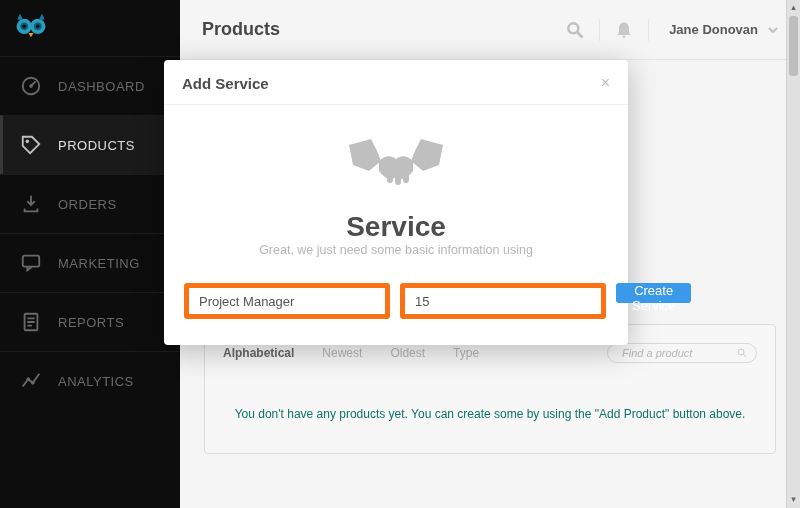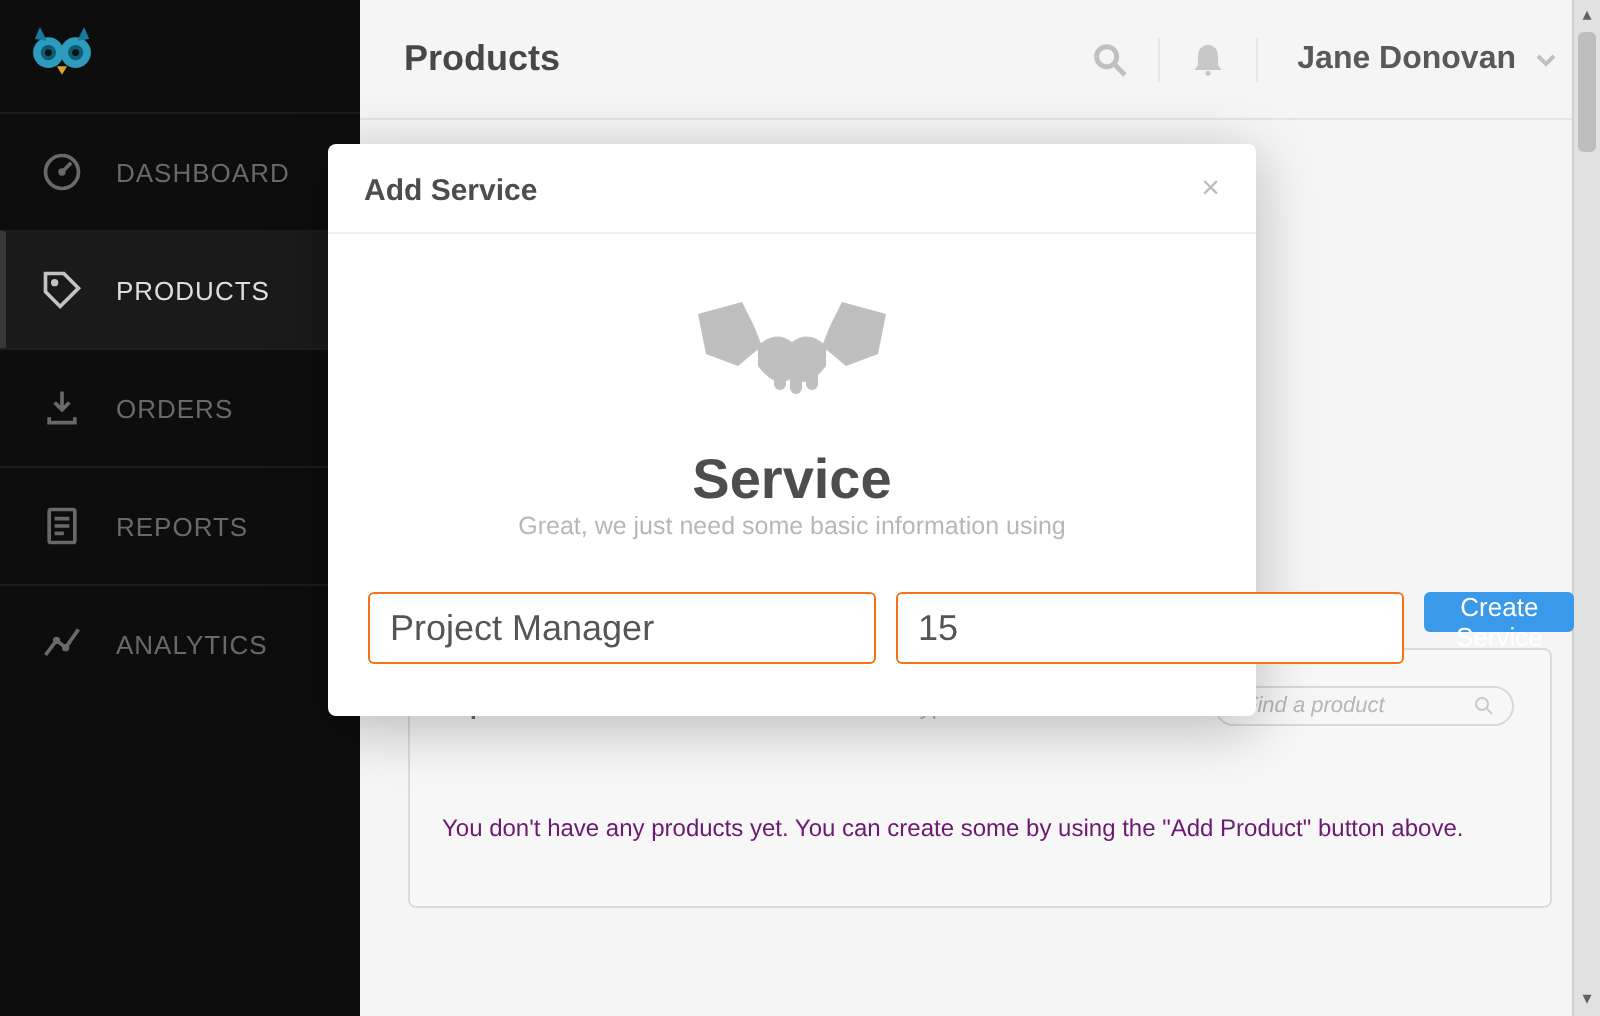--- a/index.html
+++ b/index.html
@@ -15,49 +15,49 @@
   .nav-item.active { background:#1b1b1b; color:#e5e5e5; border-left:3px solid #3a3a3a; padding-left:17px; }
   .nav-item svg { width:22px; height:22px; flex:none; fill:#6d6d6d; stroke:#6d6d6d; }
   .nav-item.active svg { fill:#c9c9c9; stroke:#c9c9c9; }
 
   
   .main { flex:1; background:#fdfdfd; display:flex; flex-direction:column; position:relative; }
   .topbar { height:60px; display:flex; align-items:center; padding:0 22px; border-bottom:1px solid #ececec; }
   .page-title { font-size:18px; font-weight:bold; color:#4a4a4a; }
   .topbar-spacer { flex:1; }
   .topbar-icon { width:20px; height:20px; margin:0 14px; color:#c7c7c7; }
-  .topbar-user { font-size:16px; color:#5c5c5c; font-weight:600; display:flex; align-items:center; gap:10px; margin-left:20px; }
+  .topbar-user { font-size:13px; color:#5c5c5c; font-weight:600; display:flex; align-items:center; gap:10px; margin-left:20px; }
 
   .content { padding:24px; flex:1; overflow:hidden; }
   .panel { border:1px solid #e3e3e3; border-radius:4px; padding:12px 16px 18px; background:#fff; }
   .panel-tabs { display:flex; align-items:center; gap:28px; font-size:12px; color:#bdbdbd; padding:6px 2px 14px; }
   .panel-tabs .tab { cursor:pointer; }
   .panel-tabs .tab.active { color:#6c6c6c; font-weight:bold; }
   .panel-search { margin-left:auto; border:1px solid #e0e0e0; border-radius:14px; padding:3px 30px 3px 14px; font-size:11px; color:#bdbdbd; font-style:italic; position:relative; min-width:150px; }
   .panel-search .sicon { position:absolute; right:8px; top:3px; color:#d0d0d0; }
-  .panel-empty { text-align:left; font-size:12px; color:#701a75; padding:30px 0 14px; }
+  .panel-empty { text-align:center; font-size:12px; color:#0f766e; padding:30px 0 14px; }
 
   
   .fake-scroll-v { position:absolute; right:0; top:0; bottom:0; width:14px; background:#e9e9e9; border-left:1px solid #d8d8d8; }
   .fake-scroll-v .thumb{ position:absolute; left:2px; right:2px; height:60px; top:16px; background:#c4c4c4; border-radius:3px; }
   .fake-scroll-v .arrow{ position:absolute;left:2px;right:2px;height:12px;font-size:9px;color:#666;text-align:center;}
   .fake-scroll-v .arrow.up{top:2px;} .fake-scroll-v .arrow.down{bottom:2px;}
 
   
   .modal-backdrop { position:absolute; inset:0; background:rgba(0,0,0,0.03); }
-  .modal { position:absolute; left:164px; top:72px; width:464px; background:#fff; border-radius:4px; box-shadow:0 6px 30px rgba(0,0,0,0.25); padding:0 0 22px; }
+  .modal { position:absolute; left:164px; top:60px; width:464px; background:#fff; border-radius:4px; box-shadow:0 6px 30px rgba(0,0,0,0.25); padding:0 0 22px; }
   .modal-header { padding:14px 18px 12px; border-bottom:1px solid #eee; display:flex; align-items:center; }
   .modal-title { font-size:15px; font-weight:bold; color:#4d4d4d; }
   .modal-close { margin-left:auto; font-size:16px; color:#bdbdbd; cursor:pointer; }
   .modal-body { padding:26px 18px 4px; text-align:center; }
   .modal-icon { margin:0 auto 12px; }
   .modal-heading { font-size:28px; font-weight:bold; color:#4d4d4d; }
   .modal-sub { font-size:12.5px; color:#b7b7b7; margin-bottom:26px; }
   .modal-form { display:flex; gap:10px; padding:0 2px; }
-  .text-input { height:36px; border:1px solid #f97316; border-radius:3px; padding:0 10px; font-size:18px; color:#555; }
+  .text-input { height:36px; border:5px solid #f97316; border-radius:3px; padding:0 10px; font-size:13px; color:#555; }
   .text-input.name { flex:1.7; }
   .text-input.num { flex:0.6; }
   .btn-primary { background:#3a99e8; color:#fff; border:none; border-radius:3px; font-size:13px; padding:0 16px; height:20px; cursor:pointer; }
 </style>
 </head>
 <body>
 
 <div class="app">
 
   <div class="sidebar">
@@ -89,20 +89,27 @@
             <circle cx="8" cy="8" r="1.5"></circle>
           </svg>
         <span>PRODUCTS</span>
       </div>
       <div class="nav-item">
         <svg viewBox="0 0 24 24">
             <path d="M12 3 L12 13 M8 9 L12 13 L16 9" fill="none" stroke-width="2"></path>
             <path d="M5 17 L5 20 L19 20 L19 17" fill="none" stroke-width="2"></path>
           </svg>
         <span>ORDERS</span>
+      </div>
+      <div class="nav-item">
+        <svg viewBox="0 0 24 24">
+            <rect x="3" y="4" width="18" height="12" rx="2" fill="none" stroke-width="2"></rect>
+            <path d="M8 16 L8 20 L13 16" fill="none" stroke-width="2"></path>
+          </svg>
+        <span>MARKETING</span>
       </div>
       <div class="nav-item">
         <svg viewBox="0 0 24 24">
             <rect x="5" y="3" width="14" height="18" rx="1" fill="none" stroke-width="2"></rect>
             <path d="M8 8 L16 8 M8 12 L16 12 M8 16 L13 16" stroke-width="2"></path>
           </svg>
         <span>REPORTS</span>
       </div>
       <div class="nav-item">
         <svg viewBox="0 0 24 24">

